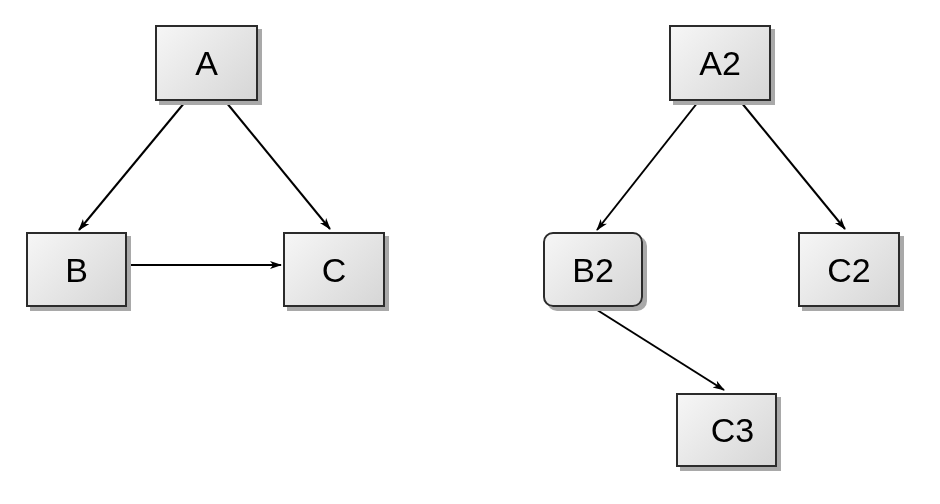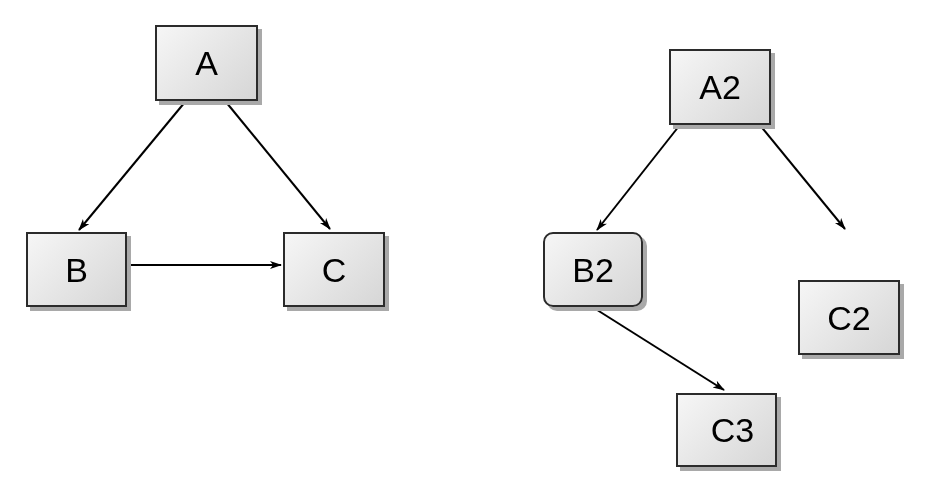--- a/index.html
+++ b/index.html
@@ -62,26 +62,26 @@
   <div>
       <div class="node" style="left: 155px; top: 25px; width: 103px; height: 76px;">
         <span class="node-label">A</span>
       </div>
       <div class="node" style="left: 26px; top: 232px; width: 101px; height: 75px;">
         <span class="node-label">B</span>
       </div>
       <div class="node" style="left: 283px; top: 232px; width: 102px; height: 75px;">
         <span class="node-label">C</span>
       </div>
-      <div class="node" style="left: 669px; top: 25px; width: 102px; height: 76px; margin-top: 24px;">
+      <div class="node" style="left: 669px; top: 25px; width: 102px; height: 76px;">
         <span class="node-label">A2</span>
       </div>
       <div class="node" style="left: 543px; top: 232px; width: 100px; height: 75px; border-radius: 10px;">
         <span class="node-label">B2</span>
       </div>
-      <div class="node" style="left: 798px; top: 232px; width: 102px; height: 75px; margin-top: 48px;">
+      <div class="node" style="left: 798px; top: 232px; width: 102px; height: 75px;">
         <span class="node-label">C2</span>
       </div>
       <div class="node" style="left: 676px; top: 393px; width: 101px; height: 74px; padding-left: 12px;">
         <span class="node-label">C3</span>
       </div>
     </div>
 </div>
 
 </body></html>

